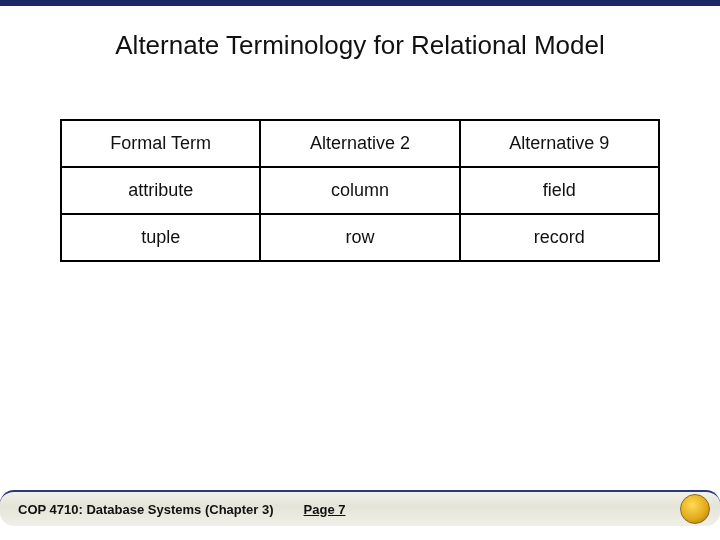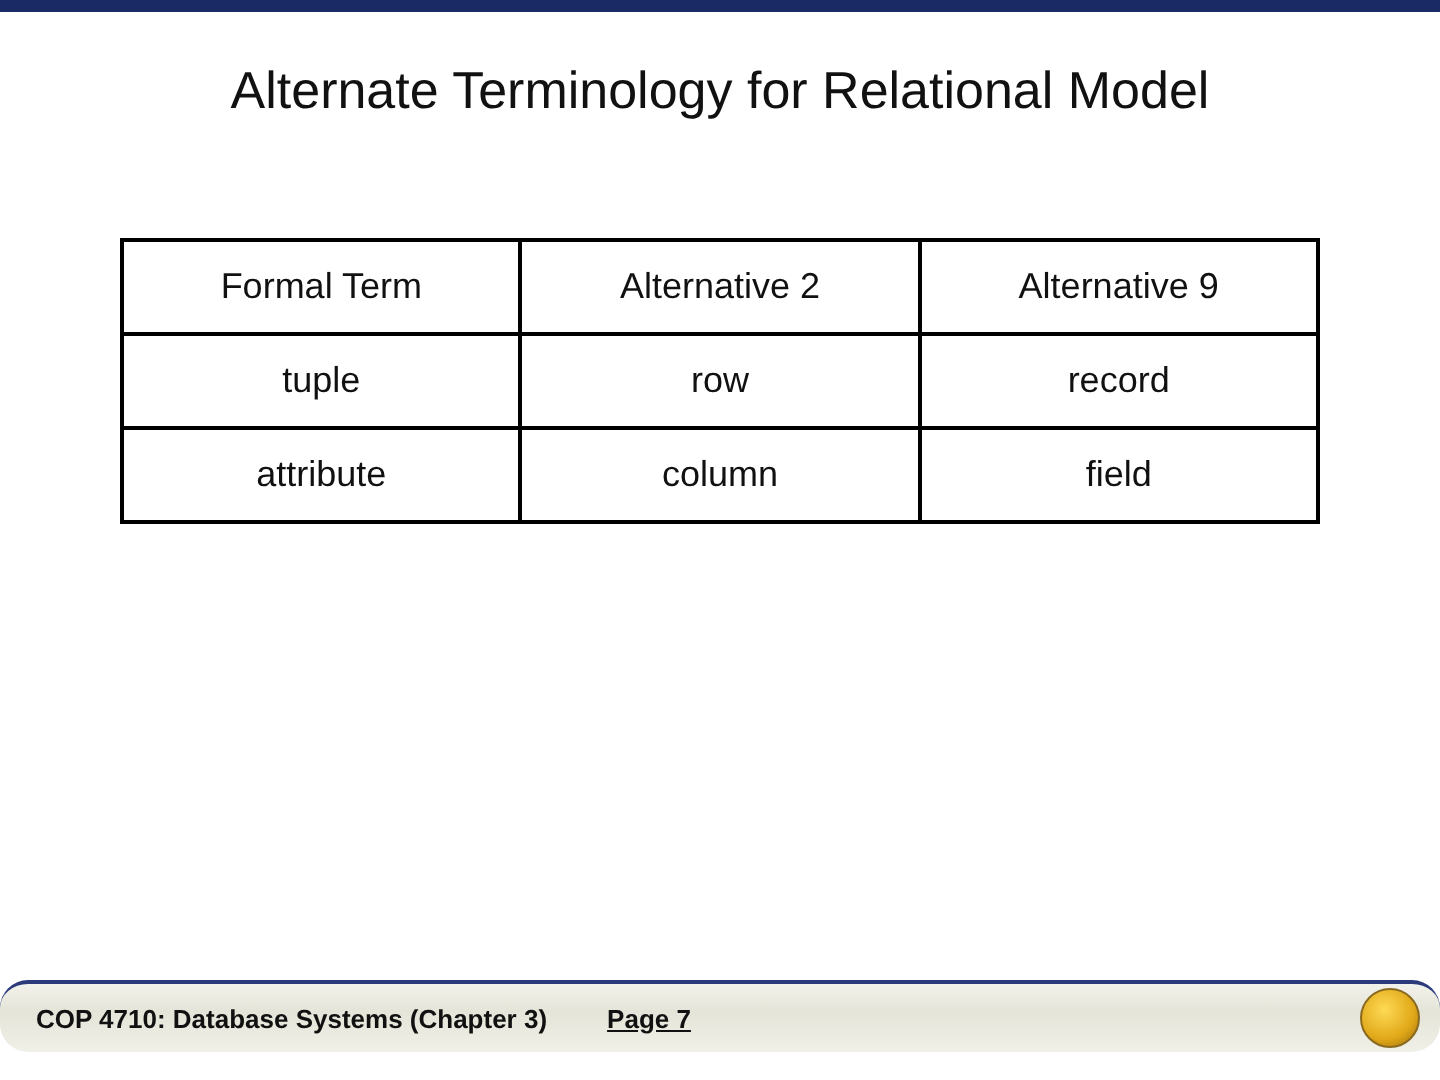--- a/index.html
+++ b/index.html
@@ -75,28 +75,28 @@
     <table class="term">
       <thead>
         <tr>
           <th>Formal Term</th>
           <th>Alternative 2</th>
           <th>Alternative 9</th>
         </tr>
       </thead>
       <tbody>
         <tr>
+          <td>attribute</td>
+          <td>column</td>
+          <td>field</td>
+        </tr>
+        <tr>
           <td>tuple</td>
           <td>row</td>
           <td>record</td>
-        </tr>
-        <tr>
-          <td>attribute</td>
-          <td>column</td>
-          <td>field</td>
         </tr>
       </tbody>
     </table>
   </div>
 
   <div class="footer">
     <span class="course">COP 4710: Database Systems  (Chapter 3)</span>
     <span class="page">Page 7</span>
     <span class="logo"></span>
   </div>

